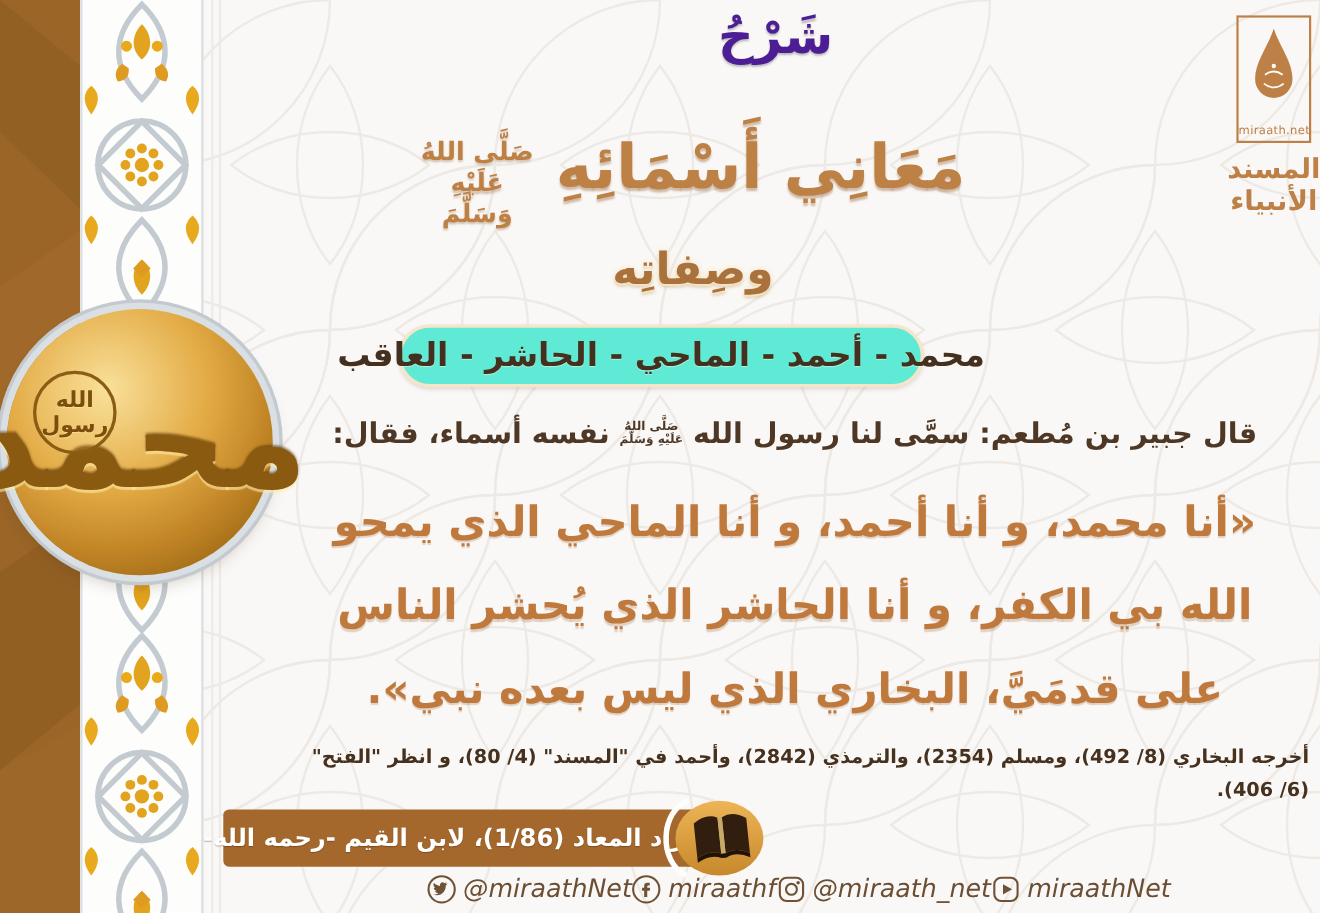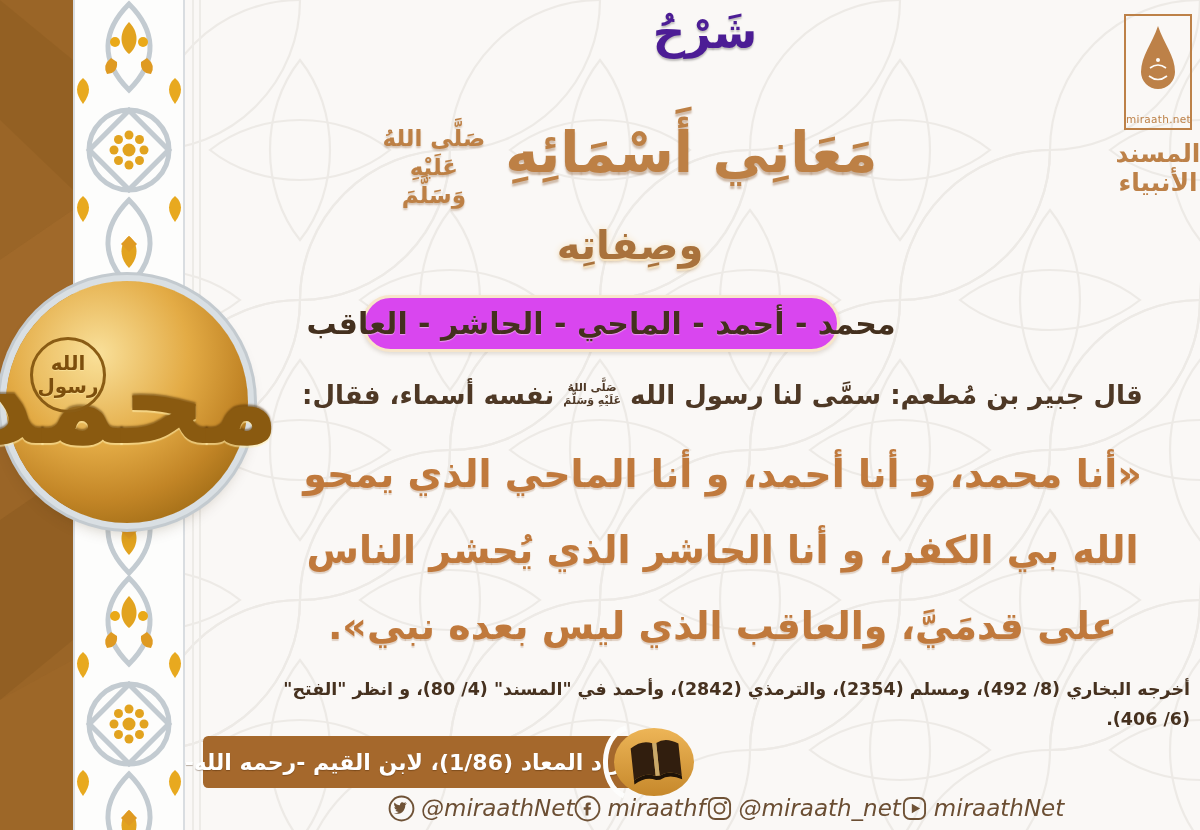--- a/index.html
+++ b/index.html
@@ -49,21 +49,21 @@
                text-shadow:0 3px 2px rgba(125,70,20,.35); white-space:nowrap; }
   .title-saw{ display:flex; flex-direction:column; align-items:center; color:#bd8045;
               font-weight:bold; font-size:23px; line-height:1.25; transform:translateY(14px);
               text-shadow:0 2px 2px rgba(125,70,20,.3); }
   .subtitle{ position:absolute; left:500px; top:222px; width:260px; text-align:center; z-index:3;
              font-size:40px; font-weight:bold; color:#a9723c;
              text-shadow:0 0 7px #f6e3c0, 0 2px 0 rgba(246,227,192,.95), 0 3px 3px rgba(120,70,20,.3); }
 
   
   .names-banner{ position:absolute; left:362px; top:295px; width:478px; height:57px; z-index:3;
-                 background:#d946ef; border:3px solid #f7e5c9; border-radius:29px;
+                 background:#5eead4; border:3px solid #f7e5c9; border-radius:29px;
                  box-shadow:0 2px 4px rgba(100,80,50,.18);
                  display:flex; align-items:center; justify-content:center; }
   .names-text{ font-size:30px; font-weight:bold; color:#44301e; letter-spacing:1px;
                text-shadow:0 1px 1px rgba(255,250,240,.5); white-space:nowrap; }
 
   
   .intro-line{ position:absolute; left:260px; top:380px; width:925px; z-index:3; text-align:center;
                font-size:26px; font-weight:bold; color:#4e3825; white-space:nowrap; }
   .saw-stack{ display:inline-flex; flex-direction:column; align-items:center; vertical-align:middle;
               font-size:11px; line-height:1.1; font-weight:bold; color:#4e3825; transform:translateY(-2px); }
@@ -215,21 +215,21 @@
     <span>قال جبير بن مُطعم: سمَّى لنا رسول الله</span>
     <span class="saw-stack">
       <span>صَلَّى اللهُ</span>
       <span>عَلَيْهِ وَسَلَّمَ</span>
     </span>
     <span>نفسه أسماء، فقال:</span>
   </div>
 
   <div class="hadith-line hl-0" dir="rtl">«أنا محمد، و أنا أحمد، و أنا الماحي الذي يمحو</div>
   <div class="hadith-line hl-1" dir="rtl">الله بي الكفر، و أنا الحاشر الذي يُحشر الناس</div>
-  <div class="hadith-line hl-2" dir="rtl">على قدمَيَّ، والعاقب الذي ليس بعده نبي».</div>
+  <div class="hadith-line hl-2" dir="rtl">على قدمَيَّ، البخاري الذي ليس بعده نبي».</div>
 
   <div class="attribution">
     <div>أخرجه البخاري (8/ 492)، ومسلم (2354)، والترمذي (2842)، وأحمد في "المسند" (4/ 80)، و انظر "الفتح"</div>
     <div>(6/ 406).</div>
   </div>
 
   <div class="source-pill">
     <div class="pill-text">زاد المعاد (1/86)، لابن القيم -رحمه الله-</div>
     <svg class="pill-icon" viewBox="0 0 104 82">
       <defs>

